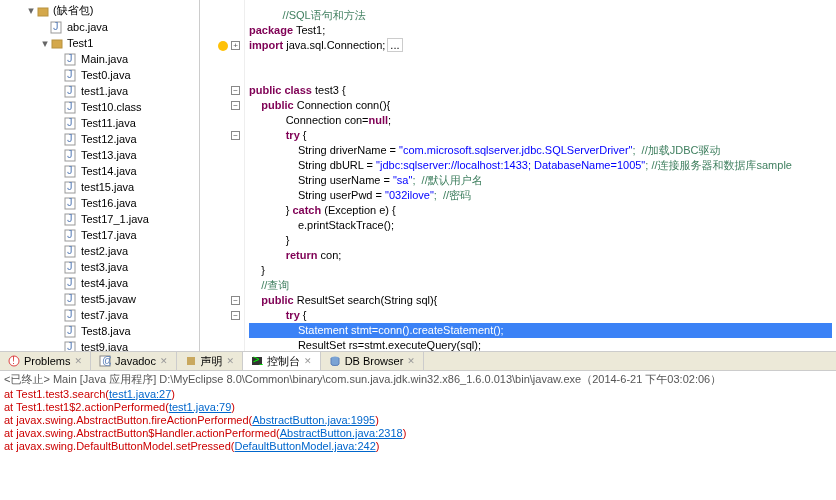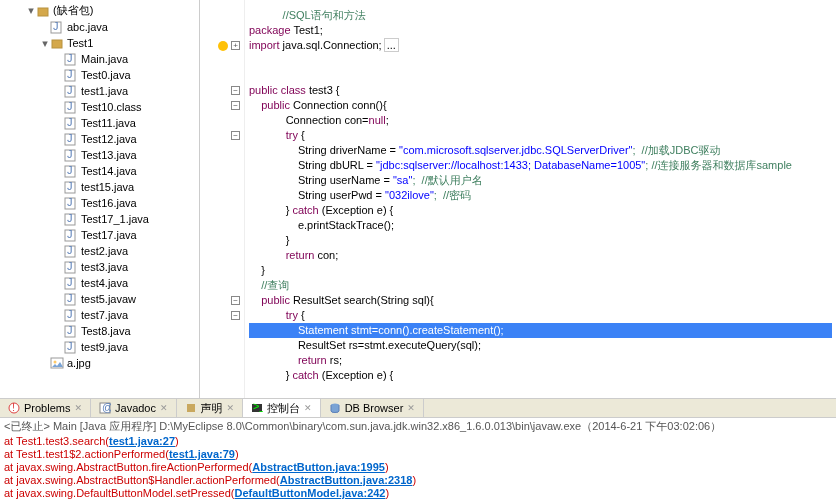--- a/index.html
+++ b/index.html
@@ -9,33 +9,33 @@
 .tree-item { display: flex; align-items: center; padding: 1px 2px; cursor: pointer; white-space: nowrap; }
 .tree-icon { width: 14px; height: 14px; margin-right: 3px; display: inline-flex; align-items: center; justify-content: center; flex-shrink: 0; }
 .tree-arrow { width: 10px; display: inline-block; text-align: center; color: #666; } .ind1 { padding-left: 26px; } .ind2 { padding-left: 40px; } .ind3 { padding-left: 54px; }
 .editor { flex: 1; background: #fff; position: relative; display: flex; overflow: hidden; }
 .gutter { width: 45px; background: #fff; border-right: 1px solid #eee; padding-top: 8px; }
 .gutter-marker { height: 15px; display: flex; align-items: center; justify-content: flex-end; padding-right: 4px; }
 .fold-minus, .fold-plus { width: 9px; height: 9px; border: 1px solid #888; background: #fff; font-size: 8px; line-height: 7px; text-align: center; cursor: pointer; color: #555; }
 .marker-warn { width: 10px; height: 10px; border-radius: 50%; background: #ffc107; margin-right: 3px; }
 .code-area { flex: 1; padding: 8px 4px; font-family: "Courier New", monospace; line-height: 15px; white-space: pre; overflow: hidden; }
 .code-line { height: 15px; }
-.kw { color: #7f0055; font-weight: normal; }
+.kw { color: #7f0055; font-weight: bold; }
 .str { color: #0000ff; }
 .cmt { color: #3f7f5f; }
 .selected-line { background: #3b82f6; color: #fff; }
 .bottom-tabs { display: flex; background: #ece9d8; border-top: 1px solid #ccc; border-bottom: 1px solid #ccc; height: 20px; align-items: center; }
 .btab { display: flex; align-items: center; padding: 2px 8px; border-right: 1px solid #ccc; cursor: pointer; height: 100%; }
 .btab.active { background: #fff; }
 .btab-icon { width: 12px; height: 12px; margin-right: 4px; }
 .btab-close { margin-left: 4px; color: #999; font-size: 9px; }
-.console { height: 82px; background: #fff; overflow-y: auto; padding: 2px 4px; font-family: "Courier New", monospace; line-height: 13px; }
+.console { height: 129px; background: #fff; overflow-y: auto; padding: 2px 4px; font-family: "Courier New", monospace; line-height: 13px; }
 .console-header { color: #555; margin-bottom: 2px; }
 .stk { color: #cc0000; }
-.stk .link { color: #0066cc; text-decoration: underline; cursor: pointer; font-weight: bold; }
+.stk .link { color: #0066cc; text-decoration: underline; cursor: pointer; }
 svg { display: block; }
 </style>
 </head>
 <body>
 
 <div class="main-area">
   <div class="sidebar">
     <div class="tree-item ind1">
       <span class="tree-arrow">▾</span>
       <span class="tree-icon">

